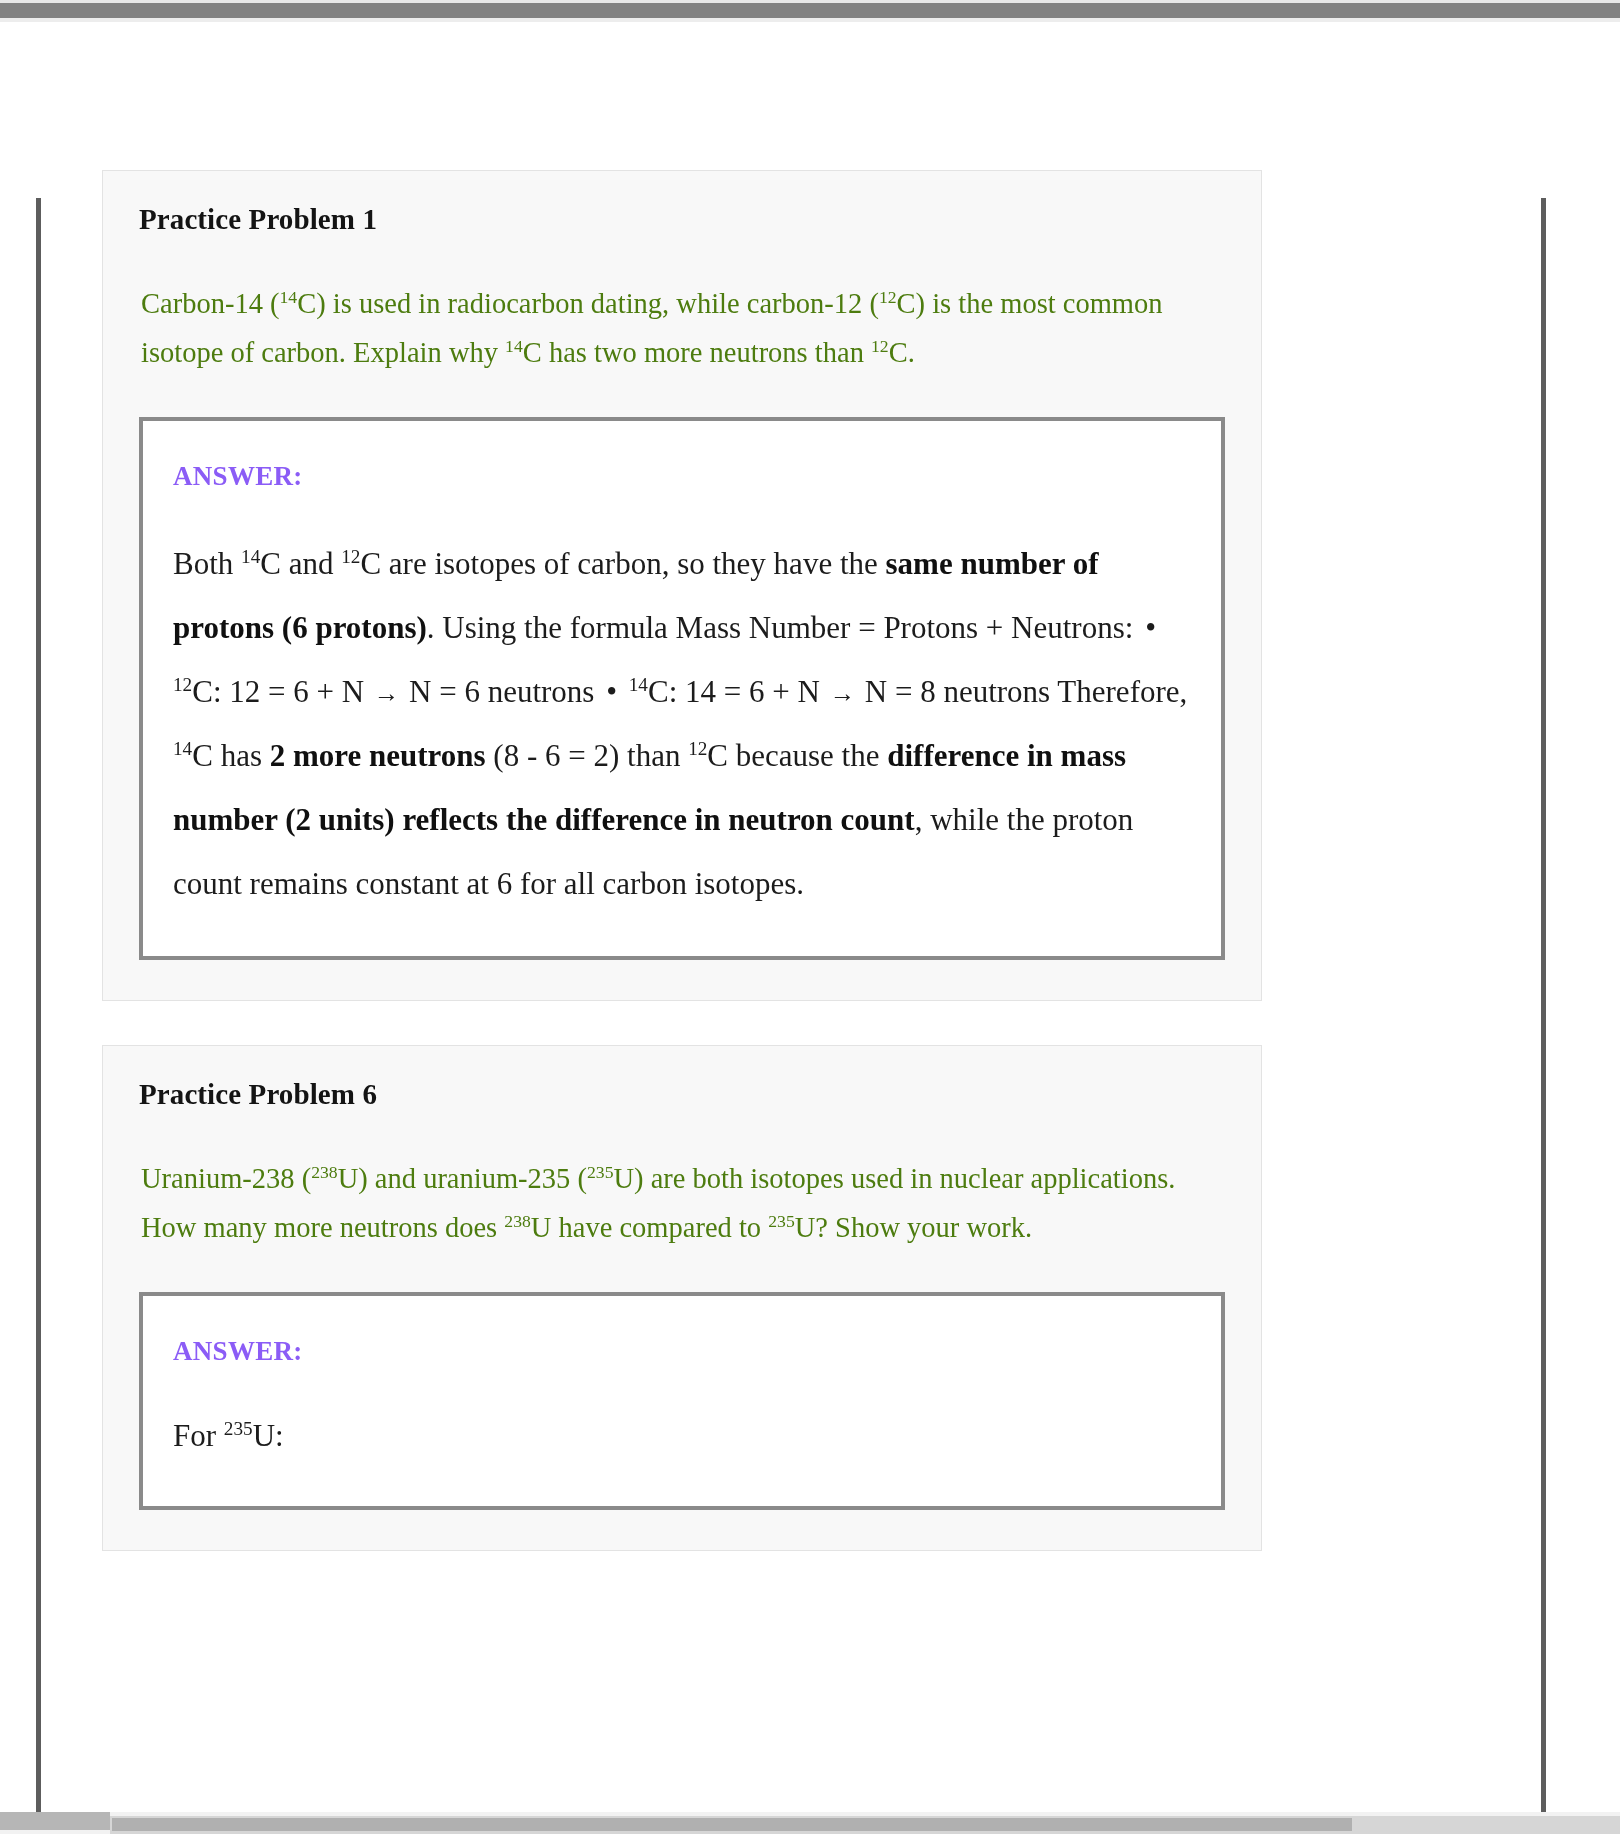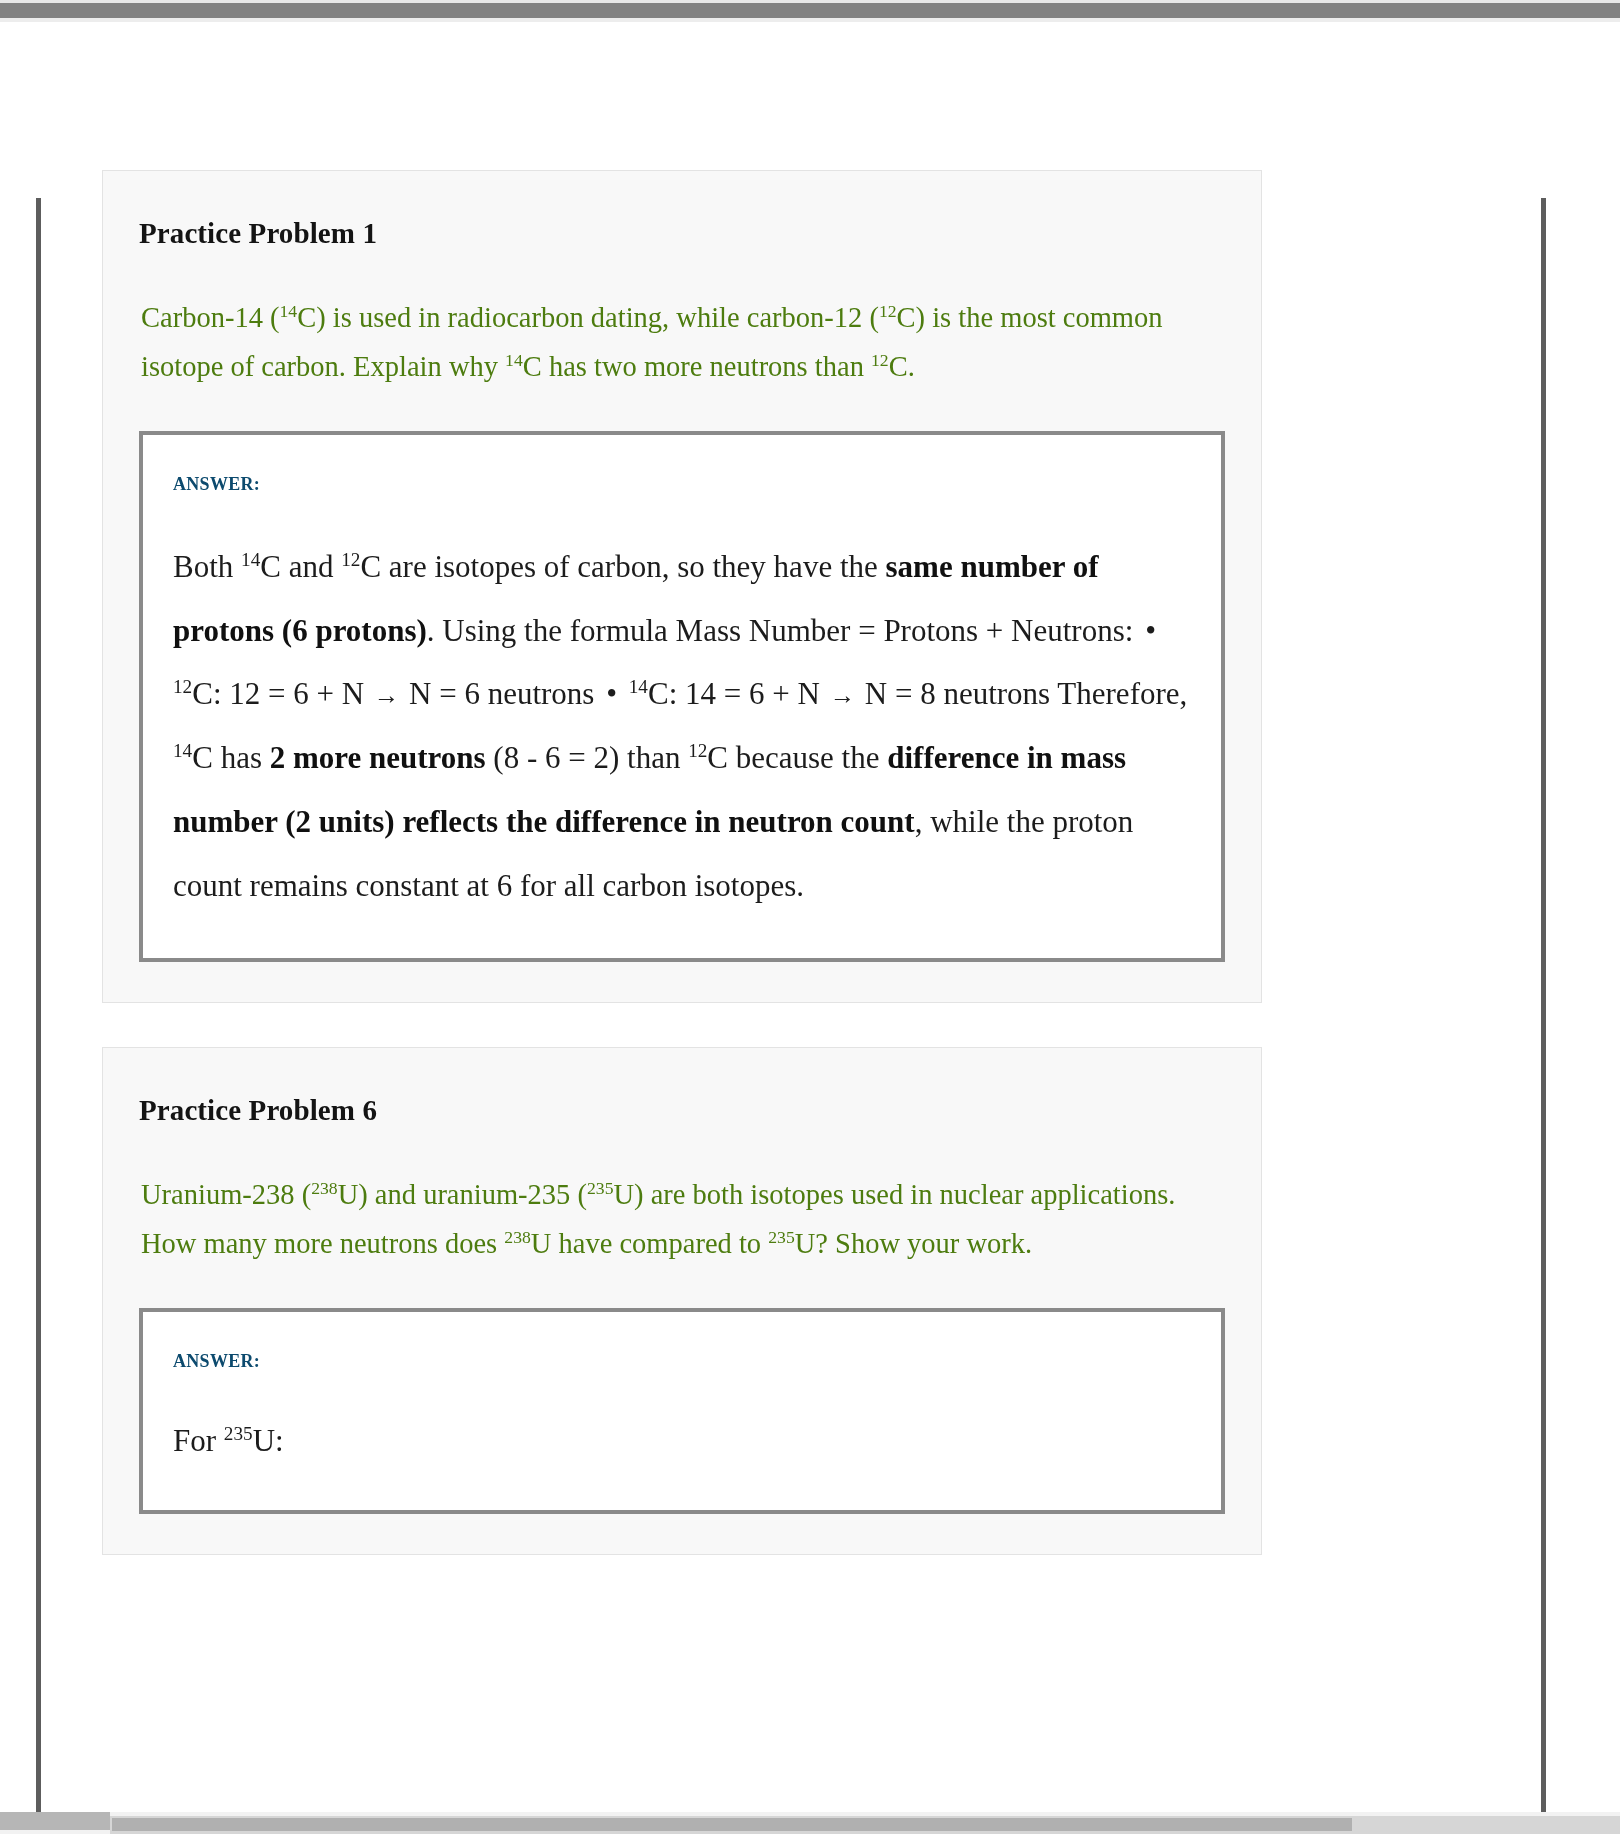--- a/index.html
+++ b/index.html
@@ -66,21 +66,21 @@
     left: 102px;
     top: 148px;
     width: 1160px;
   }
 
   
   .problem-card {
     background: #f8f8f8;
     border: 1px solid #e3e3e3;
     box-sizing: border-box;
-    padding: 44px 36px 40px 36px;
+    padding: 30px 36px 40px 36px;
     margin-bottom: 44px;
   }
 
   .problem-title {
     font-weight: bold;
     font-size: 29px;
     line-height: 1.25;
     color: #141414;
     margin: 0 0 42px 0;
     letter-spacing: 0.1px;
@@ -96,23 +96,23 @@
   
   .answer-box {
     border: 4px solid #8a8a8a;
     background: #ffffff;
     box-sizing: border-box;
     padding: 38px 30px 40px 30px;
   }
 
   .answer-label {
     font-weight: bold;
-    font-size: 18px;
+    font-size: 27px;
     line-height: 1.3;
-    color: #0c4a6e;
+    color: #8b5cf6;
     margin: 0 0 38px 0;
     letter-spacing: 0.3px;
   }
 
   .answer-para {
     font-size: 31px;
     line-height: 2.06;
     color: #1c1c1c;
     margin: 0 0 26px 0;
   }

